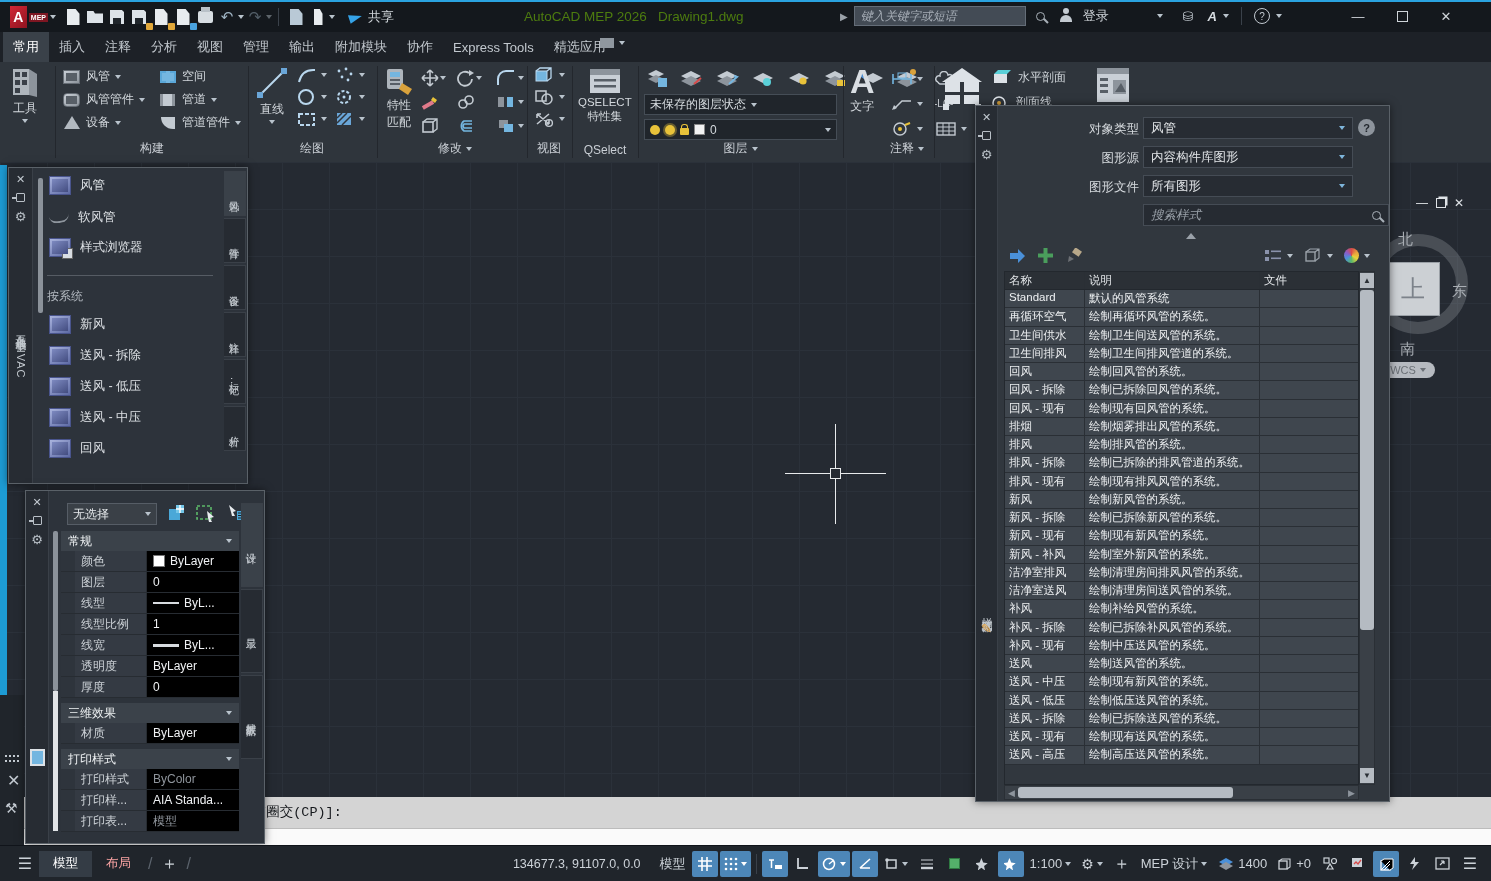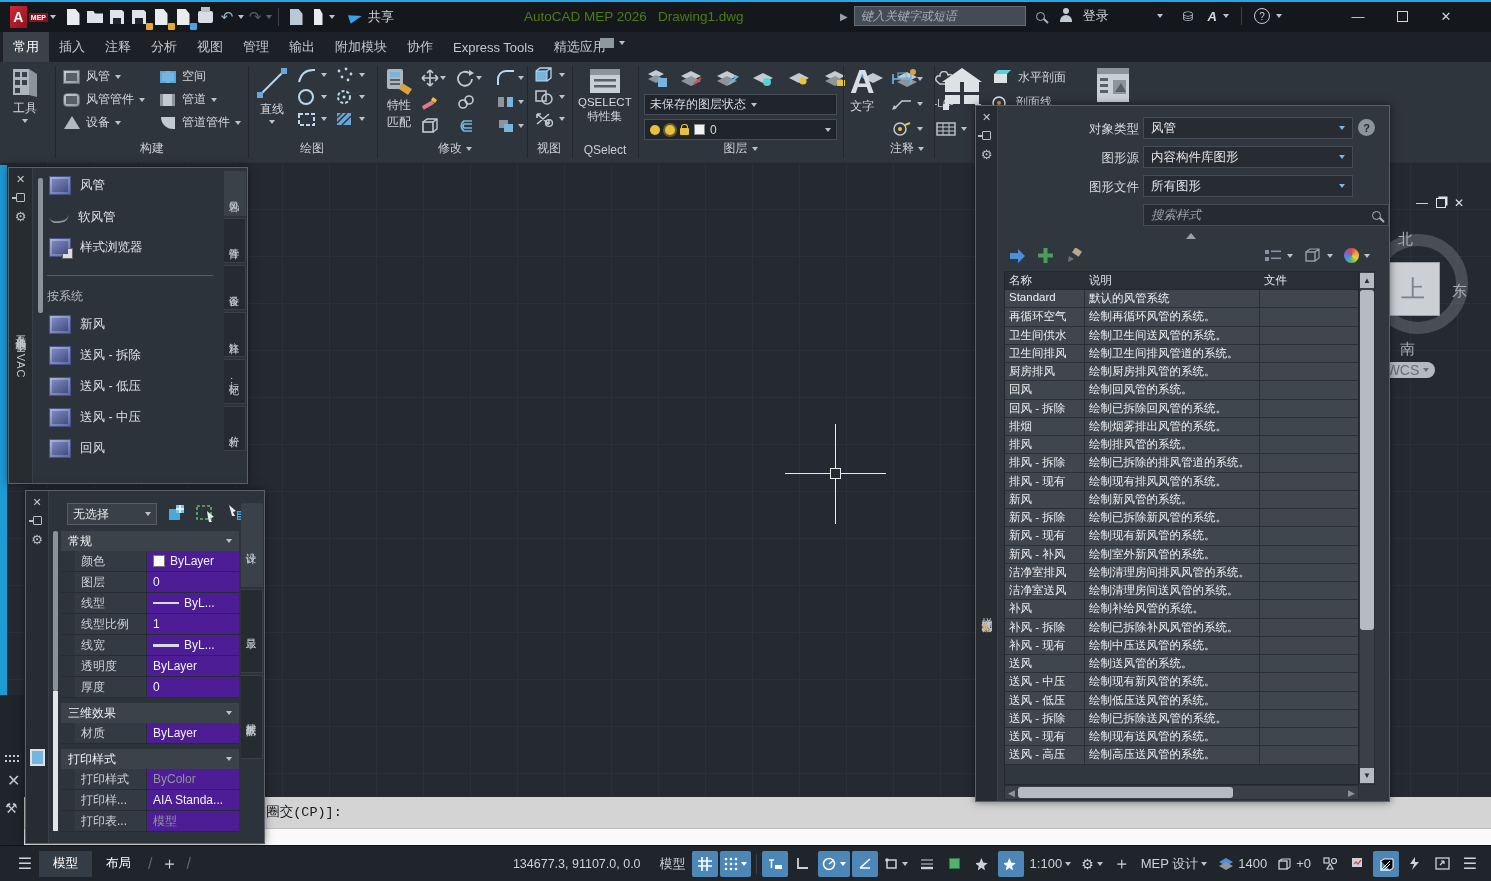--- a/index.html
+++ b/index.html
@@ -78,21 +78,21 @@
   
   .tpitem{display:flex;align-items:center;gap:9px;color:#dde1e5;font-size:12.5px}
   .squig{width:20px;height:10px;border-bottom:2.5px solid #8e959d;border-radius:0 0 8px 8px;transform:rotate(-8deg)}
   .tp-scroll{position:absolute;width:5px;background:#8b929a;border-radius:2px}
   
   .drop{background:#3a4047;border:1px solid #565d66;display:flex;align-items:center;justify-content:space-between;padding:0 5px;color:#e6e9ec;font-size:12px}
   .sechead{background:#3b424a;color:#eef1f3;font-size:12px;display:flex;align-items:center;justify-content:space-between;padding:0 7px;height:20px}
   .prow{display:flex;height:21px;border-bottom:1px solid #272c32;font-size:12px}
   .prow .ind{width:14px;background:#2e343c}
   .prow .lab{width:72px;background:#343a43;color:#ccd1d6;display:flex;align-items:center;padding-left:6px;border-right:1px solid #272c32}
-  .prow .val{flex:1;background:#4c1d95;color:#f0f2f4;display:flex;align-items:center;gap:5px;padding-left:6px}
+  .prow .val{flex:1;background:#000000;color:#f0f2f4;display:flex;align-items:center;gap:5px;padding-left:6px}
   .prow .val.dim{color:#8f959c}
   .lineg{width:26px;height:2px;background:#d8dce0}
   
   .sb-field-label{color:#d7dbdf;font-size:12.5px;text-align:right}
   .sb-drop{background:#272c33;border:1px solid #454c55;height:22px;display:flex;align-items:center;justify-content:space-between;padding:0 7px;color:#e2e5e8;font-size:12.5px}
   .sb-search{background:#262b32;border:1px solid #454c55;height:22px;display:flex;align-items:center;justify-content:space-between;padding:0 7px}
   .sb-search input{background:transparent;border:none;outline:none;color:#9aa1a9;font-style:italic;font-size:12.5px;width:160px}
   .sb-search input::placeholder{color:#9aa1a9;font-style:italic}
   .stable{background:#31373e;border:1px solid #23282e}
   .shead{display:flex;height:18px;background:#2b3036;color:#e3e6e9;font-size:11.5px;border-bottom:1px solid #23282e}
@@ -100,29 +100,29 @@
   .c-name{width:80px;padding:1px 4px;border-right:1px solid #2a2f35;overflow:hidden;white-space:nowrap}
   .c-desc{width:175px;padding:1px 4px;border-right:1px solid #2a2f35;overflow:hidden;white-space:nowrap}
   .c-file{flex:1;padding:1px 4px;overflow:hidden}
   .vsb{position:absolute;width:16px;background:#3a4047;border:1px solid #2a2f35}
   .sb-btn{width:14px;height:15px;background:#b5bbc2;display:flex;align-items:center;justify-content:center;font-size:8px;color:#2b3036;margin:0 auto}
   .hsb{position:absolute;height:15px;background:#3a4047;border:1px solid #2a2f35;display:flex;align-items:center}
   
   .vc-ring{border-radius:50%;border:12px solid rgba(150,156,162,.32)}
   .vc-face{background:#ccd0d4;border:1px solid #9aa0a6;display:flex;align-items:center;justify-content:center;font-size:24px;color:#7c828a}
   .vc-lab{color:#a9aeb4;font-size:15px}
-  .wcs{background:#b6bac0;border-radius:8px;color:#6b7076;font-size:14px;display:flex;align-items:center;justify-content:center;gap:4px}
+  .wcs{background:#b6bac0;border-radius:8px;color:#6b7076;font-size:11px;display:flex;align-items:center;justify-content:center;gap:4px}
   
   .cmd{left:0;top:795px;width:1491px;height:48px;background:#d4d4d4}
   .cmd-prompt{position:absolute;left:250px;top:6px;color:#15181c;font-size:13.5px;font-family:"Liberation Mono","DejaVu Sans Mono",monospace}
   .cmd-input{position:absolute;left:0;bottom:0;width:1491px;height:17px;background:#fafafa;border-top:1px solid #bcbcbc}
   .cursorbar{position:absolute;left:250px;top:2px;width:1.5px;height:13px;background:#222}
   
   .status{left:0;top:843px;width:1491px;height:36px;background:#20252b;border-top:1px solid #10141a;color:#ccd2d8;font-size:12.5px;display:flex;align-items:center}
-  .ltab{height:26px;padding:0 14px;display:flex;align-items:center;color:#ffffff}
+  .ltab{height:26px;padding:0 14px;display:flex;align-items:center;color:#fca5a5}
   .ltab.active{background:#343c45;color:#fff}
   .slash{color:#5c646d;font-size:16px;padding:0 3px}
   .sbico{height:26px;min-width:26px;padding:0 4px;margin:0 1px;display:flex;align-items:center;justify-content:center;gap:3px;border-radius:2px;color:#ccd2d8;font-size:13px}
   .sbico.on{background:#4d87b8;color:#fff}
   .sbico.on .caret{border-top-color:#fff}
   .greensq{width:11px;height:11px;background:#54b06a;border:1px solid #2f7a42}
   .sb-sep{width:1px;height:20px;background:#3a414a;margin:0 4px}
   
   .bluestrip{left:0;top:163px;width:7px;height:530px;background:#1d9bd4}
   .edgeicons{left:0;top:693px;width:24px;height:150px;background:#20252b;color:#c3cad1}
@@ -959,32 +959,32 @@
             <span class="c-name">卫生间供水</span>
             <span class="c-desc">绘制卫生间送风管的系统。</span>
             <span class="c-file"></span>
           </div>
           <div class="srow">
             <span class="c-name">卫生间排风</span>
             <span class="c-desc">绘制卫生间排风管道的系统。</span>
             <span class="c-file"></span>
           </div>
           <div class="srow">
-            <span class="c-name">厨房排风</span>
-            <span class="c-desc">绘制厨房排风管的系统。</span>
-            <span class="c-file"></span>
-          </div>
-          <div class="srow">
             <span class="c-name">回风</span>
             <span class="c-desc">绘制回风管的系统。</span>
             <span class="c-file"></span>
           </div>
           <div class="srow">
             <span class="c-name">回风 - 拆除</span>
             <span class="c-desc">绘制已拆除回风管的系统。</span>
+            <span class="c-file"></span>
+          </div>
+          <div class="srow">
+            <span class="c-name">回风 - 现有</span>
+            <span class="c-desc">绘制现有回风管的系统。</span>
             <span class="c-file"></span>
           </div>
           <div class="srow">
             <span class="c-name">排烟</span>
             <span class="c-desc">绘制烟雾排出风管的系统。</span>
             <span class="c-file"></span>
           </div>
           <div class="srow">
             <span class="c-name">排风</span>
             <span class="c-desc">绘制排风管的系统。</span>

